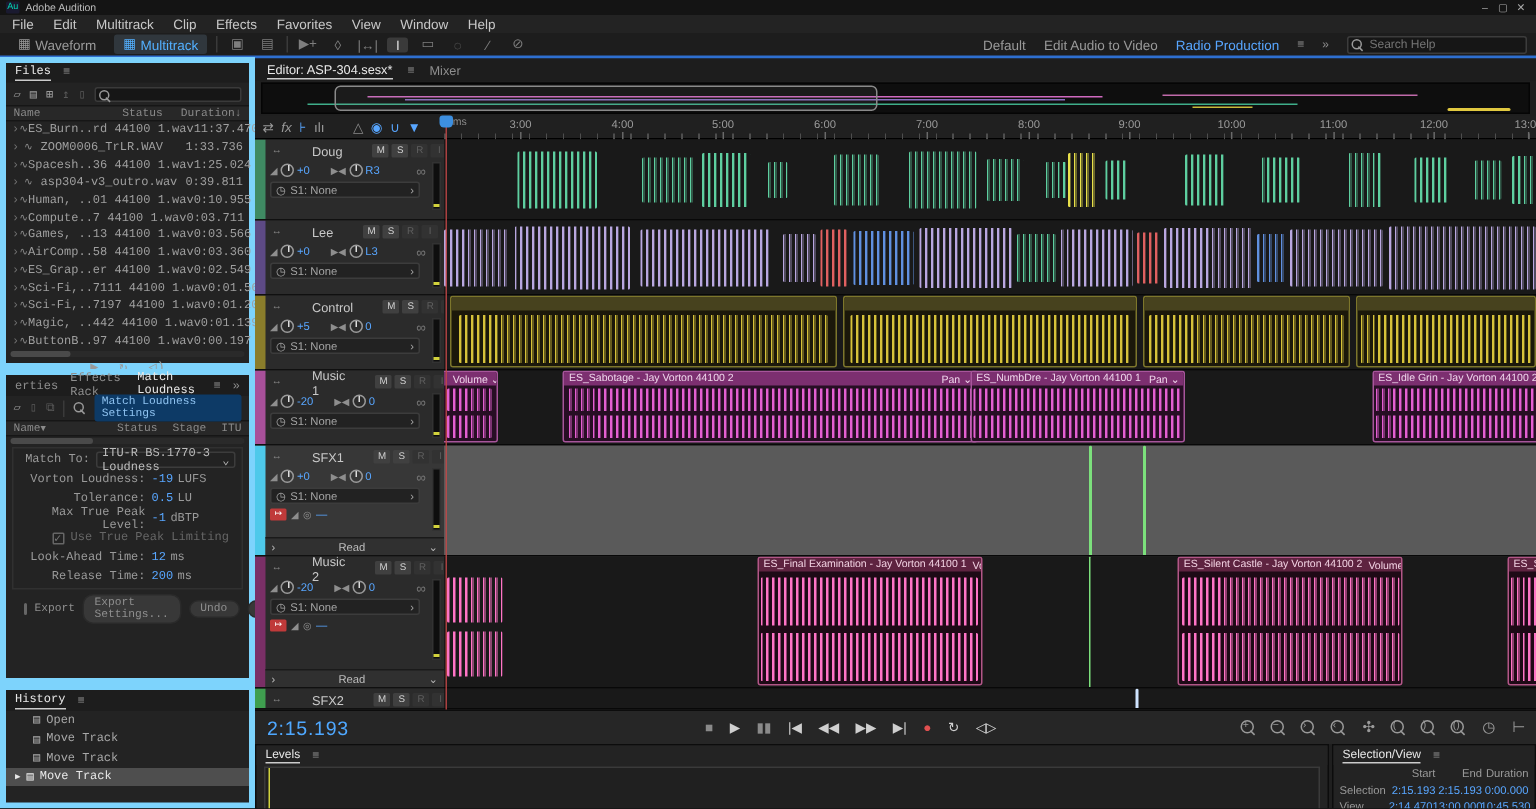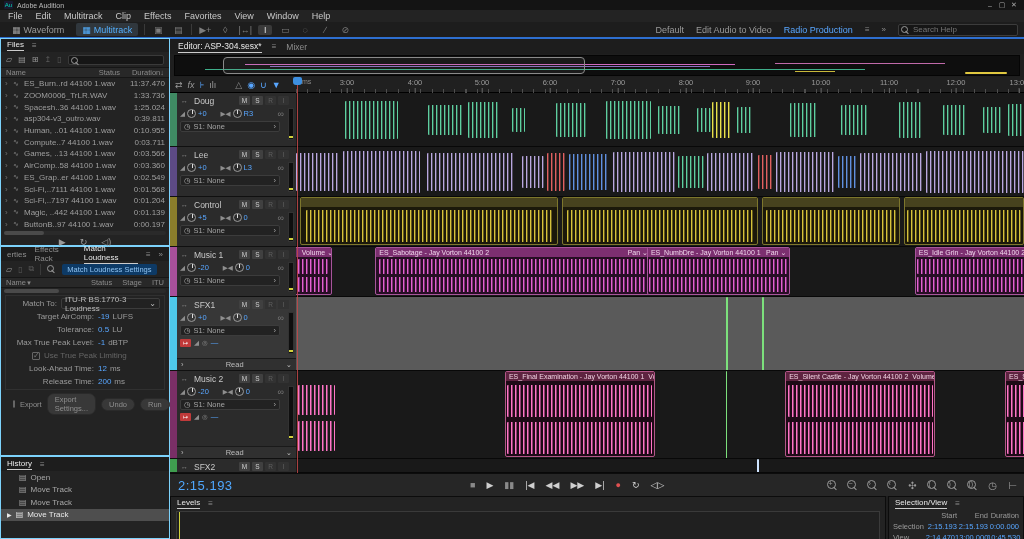--- a/index.html
+++ b/index.html
@@ -22,21 +22,21 @@
   .vsep { width:1px; height:11px; background:#3a3a3a; }
   #wsarea { margin-left:auto; display:flex; align-items:center; gap:12px; }
   .ws { color:#9a9a9a; }
   .ws.active { color:#58a6ff; }
   #helpsearch { width:120px; height:12px; background:#161616; border:1px solid #3c3c3c; border-radius:2px; color:#8a8a8a; font-size:8px; padding:0 3px 0 14px; font-family:inherit; }
   .mag { width:9px; height:9px; position:relative; display:inline-block; }
   .mag::before { content:""; position:absolute; width:5px; height:5px; border:1px solid #999; border-radius:50%; left:0; top:0; }
   .mag::after { content:""; position:absolute; width:4px; height:1px; background:#999; transform:rotate(45deg); left:4px; top:6px; }
 
   
-  .panel { background:#232323; border:1px solid #7dd3fc; }
+  .panel { background:#232323; border:4px solid #7dd3fc;font-family:Liberation Mono, monospace; }
   .ptabs { height:13px; display:flex; align-items:center; gap:8px; padding:0 6px; background:#1d1d1d; font-size:8px; color:#8e8e8e; }
   .ptab.active { color:#e8e8e8; border-bottom:1px solid #cccccc; padding-bottom:1px; }
   .pmenu { color:#8e8e8e; font-size:8px; }
   .icbtn { color:#9a9a9a; font-size:8px; }
   #filestools { height:15px; display:flex; align-items:center; gap:6px; padding:0 5px; }
   #filesearchbox { flex:1; height:10px; background:#161616; border:1px solid #3a3a3a; border-radius:2px; }
   .colhdr { height:11px; display:flex; align-items:center; font-size:7.5px; color:#8a8a8a; background:#282828; border-top:1px solid #161616; border-bottom:1px solid #161616; padding:0 5px; }
   .frow { height:11.7px; display:flex; align-items:center; padding:0 4px; font-size:8px; color:#9f9f9f; white-space:nowrap; }
   .frow .dur { margin-left:auto; color:#9f9f9f; }
   .fexp { color:#707070; width:8px; }
@@ -71,21 +71,21 @@
             background:repeating-linear-gradient(90deg,#4e4e4e 0 1px,transparent 1px 11.3px); }
   .rtick { position:absolute; top:1px; transform:translateX(-50%); font-size:7.5px; color:#9a9a9a; }
   .rtick::after { content:""; position:absolute; left:50%; top:10px; width:1px; height:5px; background:#6a6a6a; }
   #hms { position:absolute; left:2px; top:1px; font-size:7px; color:#8a8a8a; }
 
   
   #tracks { left:0; top:54px; width:854px; height:380px; background:#161616; }
   .thdr { position:absolute; left:0; width:126px; background:#2b2b2b; border-bottom:1px solid #101010; overflow:hidden; }
   .thdr.sel { background:#373737; }
   .tstrip { position:absolute; left:0; top:0; bottom:0; width:7px; }
-  .thname { display:flex; align-items:center; gap:6px; height:13px; padding:2px 7px 0 11px; color:#c9c9c9; font-size:8.5px; }
+  .thname { display:flex; align-items:center; gap:20px; height:13px; padding:2px 7px 0 11px; color:#c9c9c9; font-size:8.5px; }
   .tdots { color:#8a8a8a; font-size:7px; }
   .msbox { width:11px; height:9px; background:#404040; border-radius:1px; font-size:6.5px; color:#d0d0d0; display:flex; align-items:center; justify-content:center; }
   .msbox.dim { background:#323232; color:#5f5f5f; }
   .knobrow { display:flex; align-items:center; gap:2px; height:14px; padding:1px 2px 0 10px; }
   .knob { width:9px; height:9px; border:1px solid #9a9a9a; border-radius:50%; position:relative; flex:none; }
   .knob::after { content:""; position:absolute; left:3.5px; top:0; width:1px; height:3.5px; background:#dcdcdc; }
   .bval { color:#58a6ff; font-size:7.5px; }
   .tico { color:#8e8e8e; font-size:6.5px; }
   .eqrow { margin:1px 16px 0 10px; height:11px; background:#222; border:1px solid #3c3c3c; border-radius:2px; display:flex; align-items:center; gap:3px; padding:0 3px; font-size:7.5px; color:#a5a5a5; }
   .autorow { display:flex; align-items:center; gap:3px; height:12px; padding:1px 3px 0 10px; }
@@ -341,21 +341,21 @@
     </div>
     <div style="border:1px solid #303030;margin:2px 4px;padding:1px 0">
       <div class="mlfield">
         <span class="lbl" style="width:55px">Match To:</span>
         <span style="flex:1;display:flex;justify-content:space-between;align-items:center;border:1px solid #3c3c3c;background:#222;border-radius:2px;height:11px;padding:0 3px;margin-right:4px;color:#bdbdbd">
           <span>ITU-R BS.1770-3 Loudness</span>
             <span>⌄</span>
         </span>
       </div>
       <div class="mlfield">
-        <span class="lbl">Target AirComp:</span>
+        <span class="lbl">Vorton Loudness:</span>
         <span class="val">-19</span>
         <span class="unit">LUFS</span>
       </div>
       <div class="mlfield">
         <span class="lbl">Tolerance:</span>
         <span class="val">0.5</span>
         <span class="unit">LU</span>
       </div>
       <div class="mlfield">
         <span class="lbl">Max True Peak Level:</span>

